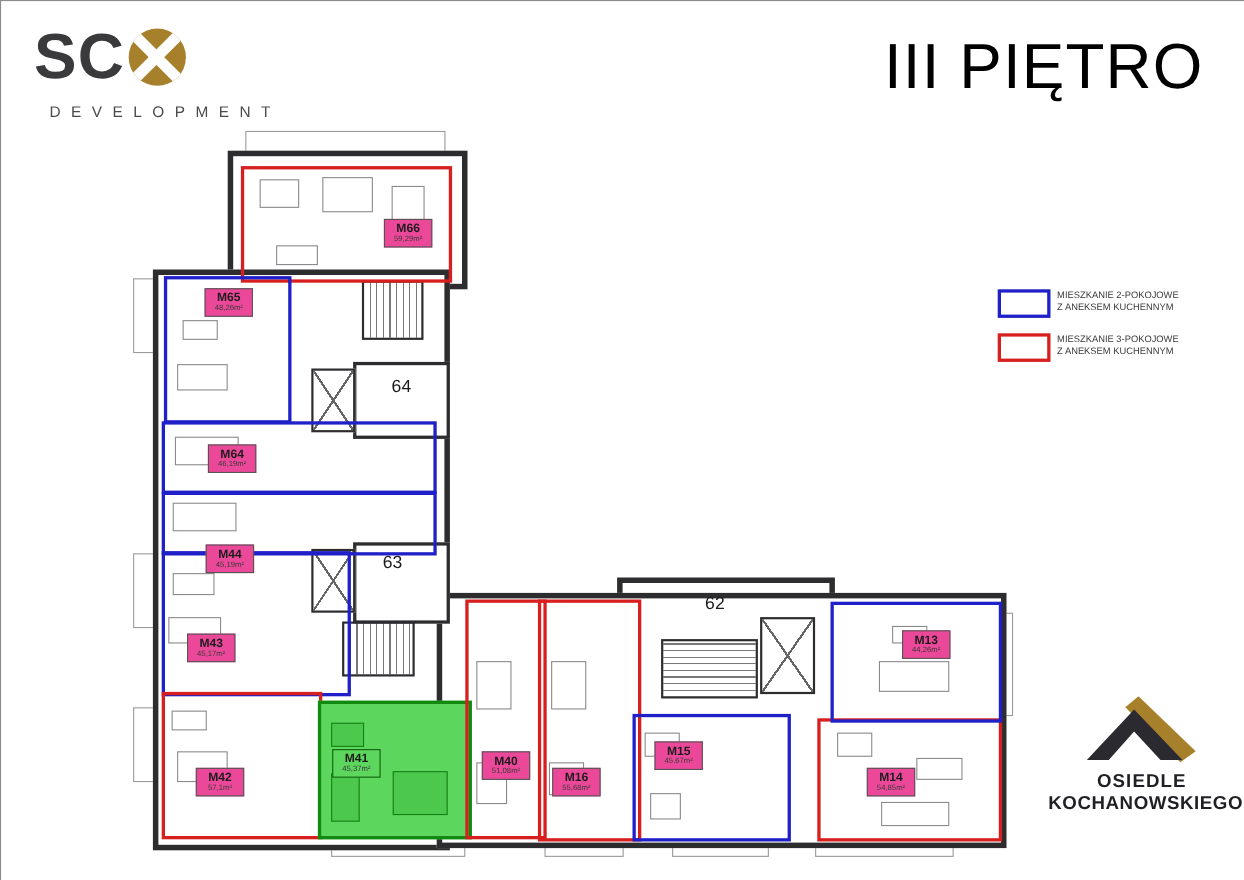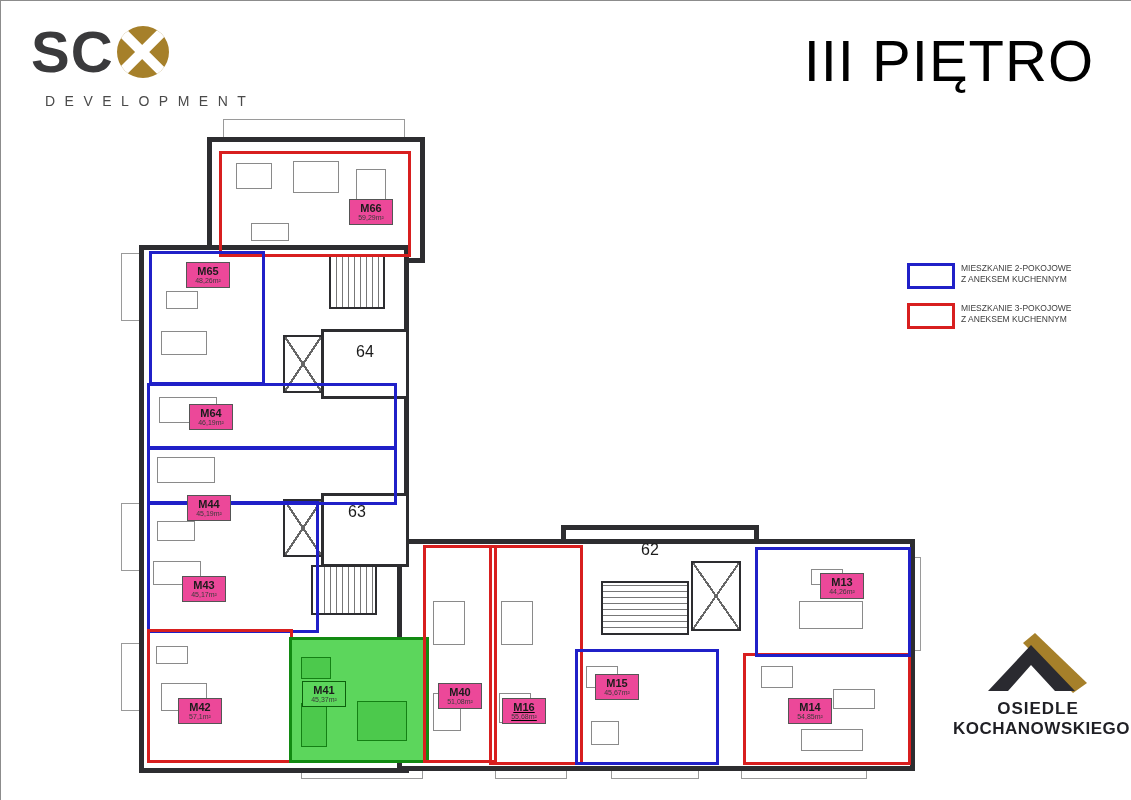--- a/index.html
+++ b/index.html
@@ -144,37 +144,37 @@
     <span class="ar">48,26m²</span>
   </div>
   <div class="abs lblbox" style="left:188px;top:403px;">
     <span class="nm">M64</span>
     <span class="ar">46,19m²</span>
   </div>
   <div class="abs lblbox" style="left:186px;top:450px;margin-top:44px;">
     <span class="nm">M44</span>
     <span class="ar">45,19m²</span>
   </div>
-  <div class="abs lblbox" style="left:181px;top:575px;">
+  <div class="abs lblbox" style="left:169px;top:575px;">
     <span class="nm">M43</span>
     <span class="ar">45,17m²</span>
   </div>
   <div class="abs lblbox" style="left:177px;top:697px;">
     <span class="nm">M42</span>
     <span class="ar">57,1m²</span>
   </div>
   <div class="abs lblbox" style="left:301px;top:680px;background:#5cd65c;border-color:#0c600c;">
     <span class="nm">M41</span>
     <span class="ar">45,37m²</span>
   </div>
   <div class="abs lblbox" style="left:437px;top:682px;">
     <span class="nm">M40</span>
     <span class="ar">51,08m²</span>
   </div>
-  <div class="abs lblbox" style="left:501px;top:697px;text-decoration:underline;">
+  <div class="abs lblbox" style="left:501px;top:697px;">
     <span class="nm">M16</span>
     <span class="ar">55,68m²</span>
   </div>
   <div class="abs lblbox" style="left:594px;top:673px;">
     <span class="nm">M15</span>
     <span class="ar">45,67m²</span>
   </div>
   <div class="abs lblbox" style="left:787px;top:697px;">
     <span class="nm">M14</span>
     <span class="ar">54,85m²</span>

